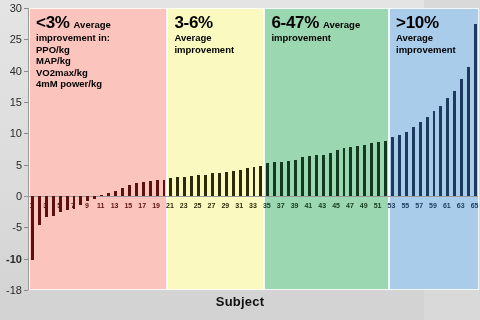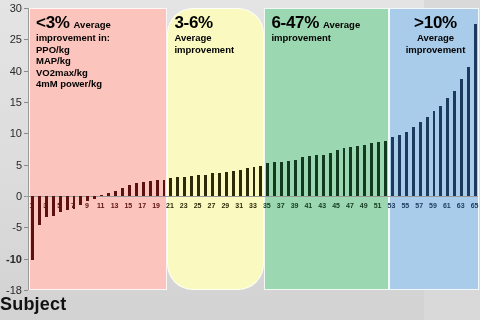--- a/index.html
+++ b/index.html
@@ -72,21 +72,21 @@
     position:absolute;
     font-size:7px;font-weight:bold;
     transform:translateX(-50%);
     white-space:nowrap;
     line-height:1;
   }
 
   
   #x-title{
     position:absolute;left:0;top:294px;width:480px;
-    text-align:left;font-size:18px;font-weight:bold;color:#111;
+    text-align:center;font-size:13px;font-weight:bold;color:#111;
     letter-spacing:.2px;
   }
 </style>
 </head>
 <body>
 
 <div id="chart-root">
 
   <div id="y-axis">
       <div class="ytick" style="top: 8px;">30</div>
@@ -112,33 +112,33 @@
     </div>
 
   <div id="plot">
     <div id="bands-layer">
         <div class="band" style="left: 0px; width: 138.462px; background: rgb(251, 196, 188);">
           <div class="band-label">
             <div><span class="band-pct">&lt;3%</span><span class="band-sub">Average</span></div>
             <div class="band-lines">improvement in:<br>PPO/kg<br>MAP/kg<br>VO2max/kg<br>4mM power/kg</div>
           </div>
         </div>
-        <div class="band" style="left: 138.462px; width: 96.9231px; background: rgb(250, 250, 192); border-radius: 26px;">
+        <div class="band" style="left: 138.462px; width: 96.9231px; background: rgb(250, 250, 192);">
           <div class="band-label">
             <div><span class="band-pct">3-6%</span></div>
             <div class="band-lines">Average<br>improvement</div>
           </div>
         </div>
         <div class="band" style="left: 235.385px; width: 124.615px; background: rgb(155, 215, 176);">
           <div class="band-label">
             <div><span class="band-pct">6-47%</span><span class="band-sub">Average</span></div>
             <div class="band-lines">improvement</div>
           </div>
         </div>
-        <div class="band" style="left: 360px; width: 90px; background: rgb(168, 204, 234); text-align: center;">
+        <div class="band" style="left: 360px; width: 90px; background: rgb(168, 204, 234);">
           <div class="band-label">
             <div><span class="band-pct">&gt;10%</span></div>
             <div class="band-lines">Average<br>improvement</div>
           </div>
         </div>
       </div>
     <div id="zero-line" style="top: 188px;"></div>
     <div id="bars">
         <div class="bar" style="left: 2.00769px; width: 2.90769px; background: rgb(92, 17, 17); top: 188px; bottom: auto; height: 63.92px;"></div>
         <div class="bar" style="left: 8.93077px; width: 2.90769px; background: rgb(92, 17, 17); top: 188px; bottom: auto; height: 28.8267px;"></div>

